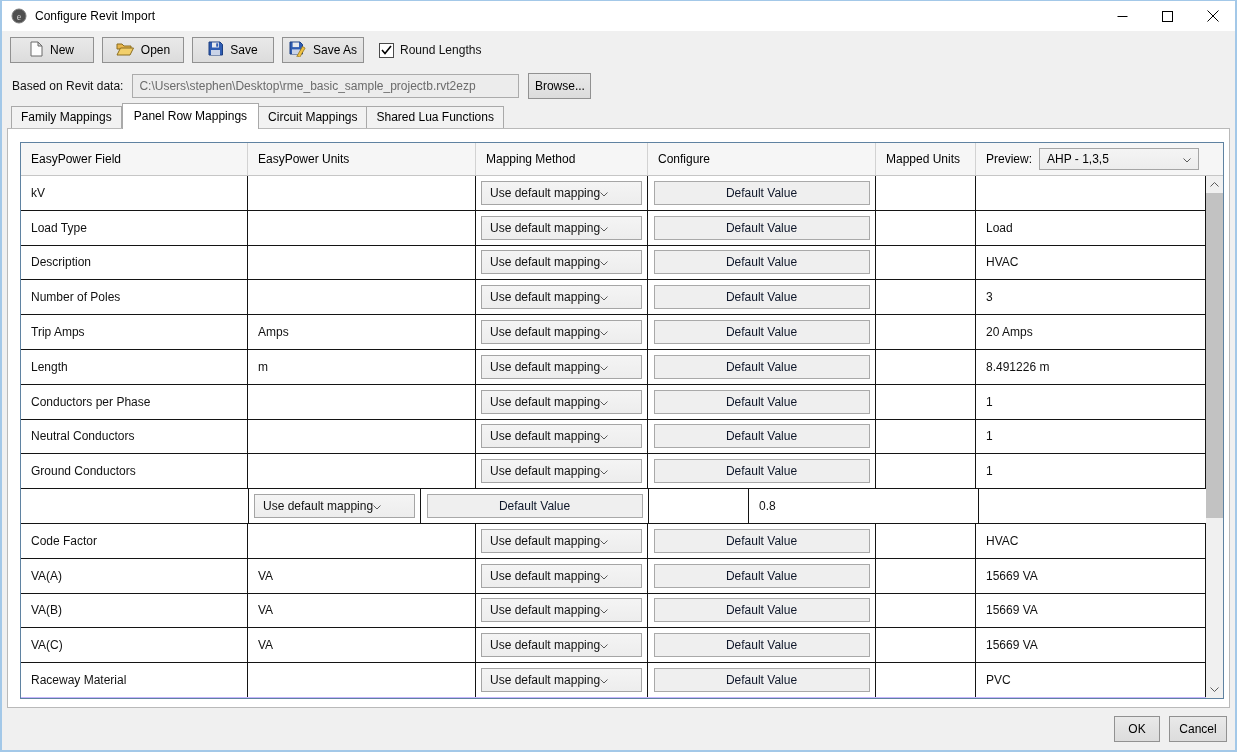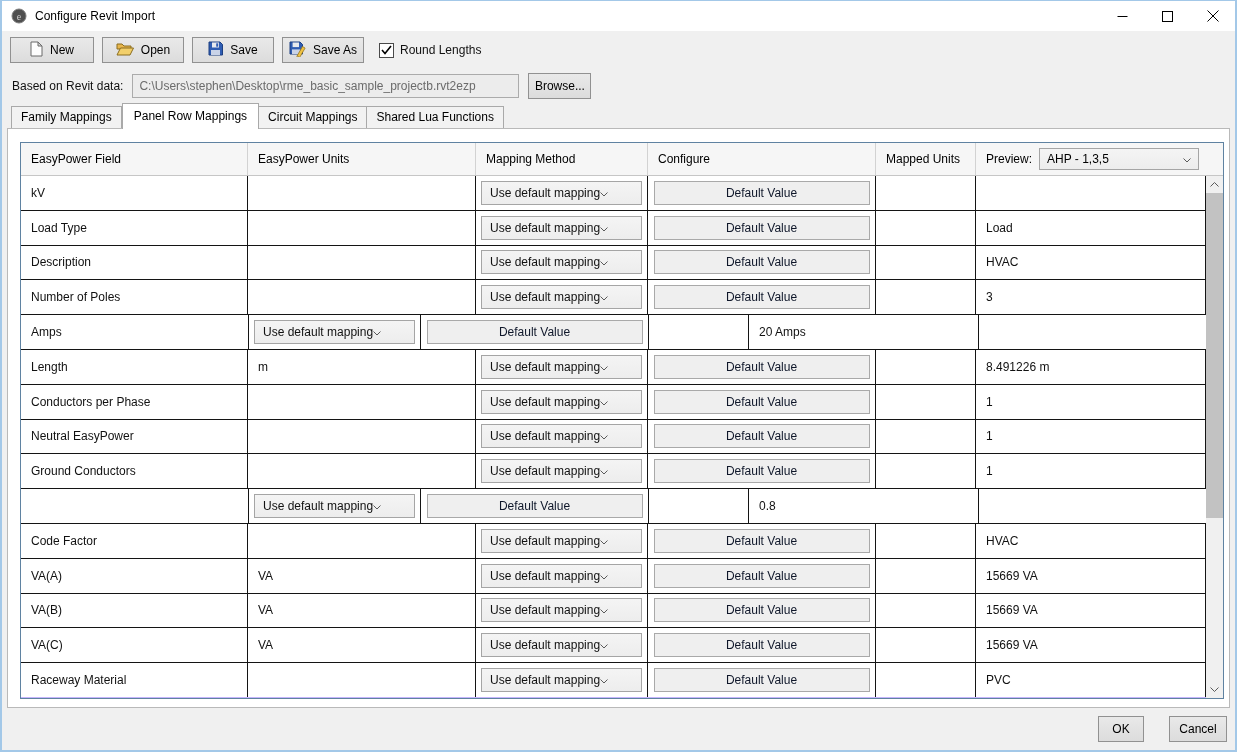--- a/index.html
+++ b/index.html
@@ -151,21 +151,21 @@
   
   .footer {
     flex: 1 1 auto; display: flex; align-items: center; justify-content: flex-end;
     gap: 9px; padding-right: 8px; background: #f0f0f0;
   }
   .footer .btn {
     height: 26px; background: linear-gradient(#e9e9e9,#dcdcdc);
     border: 1px solid #919191; font-size: 12px; font-family: inherit;
   }
   .btn-ok { width: 46px; }
-  .btn-cancel { width: 58px; margin-left: 16px; }
+  .btn-cancel { width: 58px; }
 </style>
 </head>
 <body>
 
 <div class="window">
 
   <div class="titlebar">
     <span class="app-icon">
       <svg width="16" height="16" viewBox="0 0 16 16">
         <circle cx="8" cy="8" r="7" fill="#4f4f4f"></circle>
@@ -358,20 +358,21 @@
       </div>
     </div>
     <div class="cell c4 ctrl">
       <button class="dv-btn" disabled="">Default Value</button>
     </div>
     <div class="cell c5"></div>
     <div class="cell c6">3</div>
   </div>
 
   <div class="trow">
+    <div class="cell c1">Trip Amps</div>
     <div class="cell c2">Amps</div>
     <div class="cell c3 ctrl">
       <div class="row-select">
         <span>Use default mapping</span>
         <span>
           <svg width="8" height="5" viewBox="0 0 8 5">
                       <polyline points="0.5,0.5 4,4 7.5,0.5" fill="none" stroke="#5a5a5a"></polyline>
                     </svg>
         </span>
       </div>
@@ -417,21 +418,21 @@
       </div>
     </div>
     <div class="cell c4 ctrl">
       <button class="dv-btn" disabled="">Default Value</button>
     </div>
     <div class="cell c5"></div>
     <div class="cell c6">1</div>
   </div>
 
   <div class="trow">
-    <div class="cell c1">Neutral EasyPower</div>
+    <div class="cell c1">Neutral Conductors</div>
     <div class="cell c2"></div>
     <div class="cell c3 ctrl">
       <div class="row-select">
         <span>Use default mapping</span>
         <span>
           <svg width="8" height="5" viewBox="0 0 8 5">
                       <polyline points="0.5,0.5 4,4 7.5,0.5" fill="none" stroke="#5a5a5a"></polyline>
                     </svg>
         </span>
       </div>

